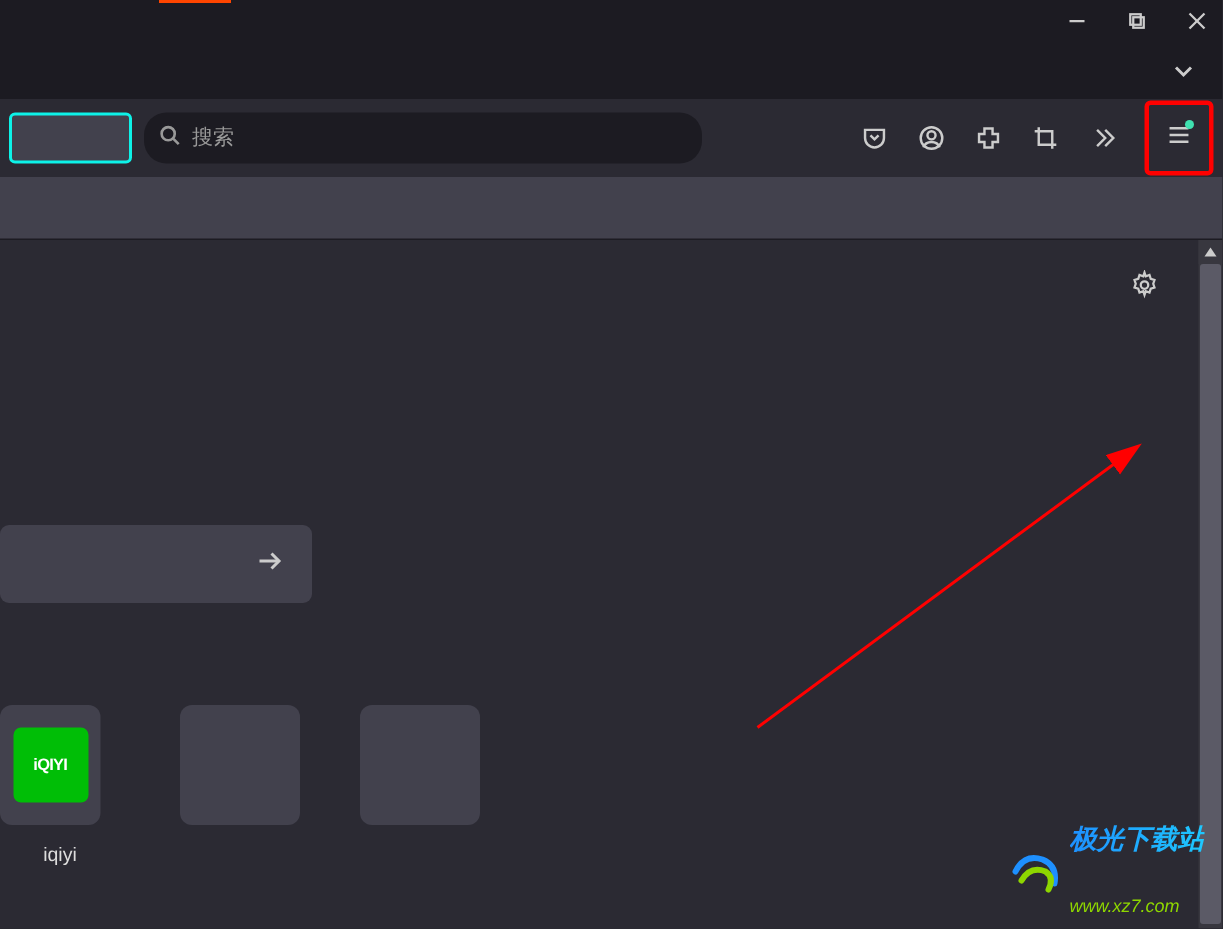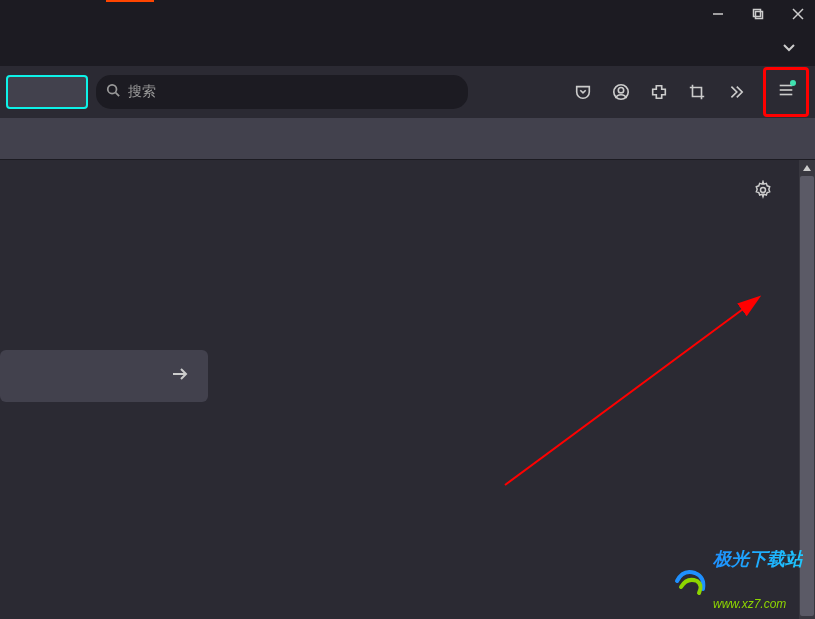--- a/index.html
+++ b/index.html
@@ -380,20 +380,38 @@
 
   <div class="center-search">
     <span>
       <svg width="20" height="20" viewBox="0 0 20 20">
           <line x1="3" y1="10" x2="16" y2="10"></line>
           <polyline points="11,5 16,10 11,15"></polyline>
         </svg>
     </span>
   </div>
 
+  <div class="tiles">
+    <div class="tile tile-first">
+      <div class="tile-box">
+        <div class="iqiyi-logo">
+          <span>iQIYI</span>
+        </div>
+      </div>
+      <div class="tile-label">iqiyi</div>
+    </div>
+    <div class="tile">
+      <div class="tile-box"></div>
+      <div class="tile-label"></div>
+    </div>
+    <div class="tile">
+      <div class="tile-box"></div>
+      <div class="tile-label"></div>
+    </div>
+  </div>
 
   <svg class="arrow-annotation" width="280" height="220">
     <defs>
       <marker id="ah" markerWidth="12" markerHeight="12" refX="10" refY="4" orient="auto">
         <polygon points="0,0 12,4 0,8" fill="#ff0000"></polygon>
       </marker>
     </defs>
     <line x1="5" y1="205" x2="258" y2="18" stroke="#ff0000" stroke-width="2" marker-end="url(#ah)"></line>
   </svg>
 

